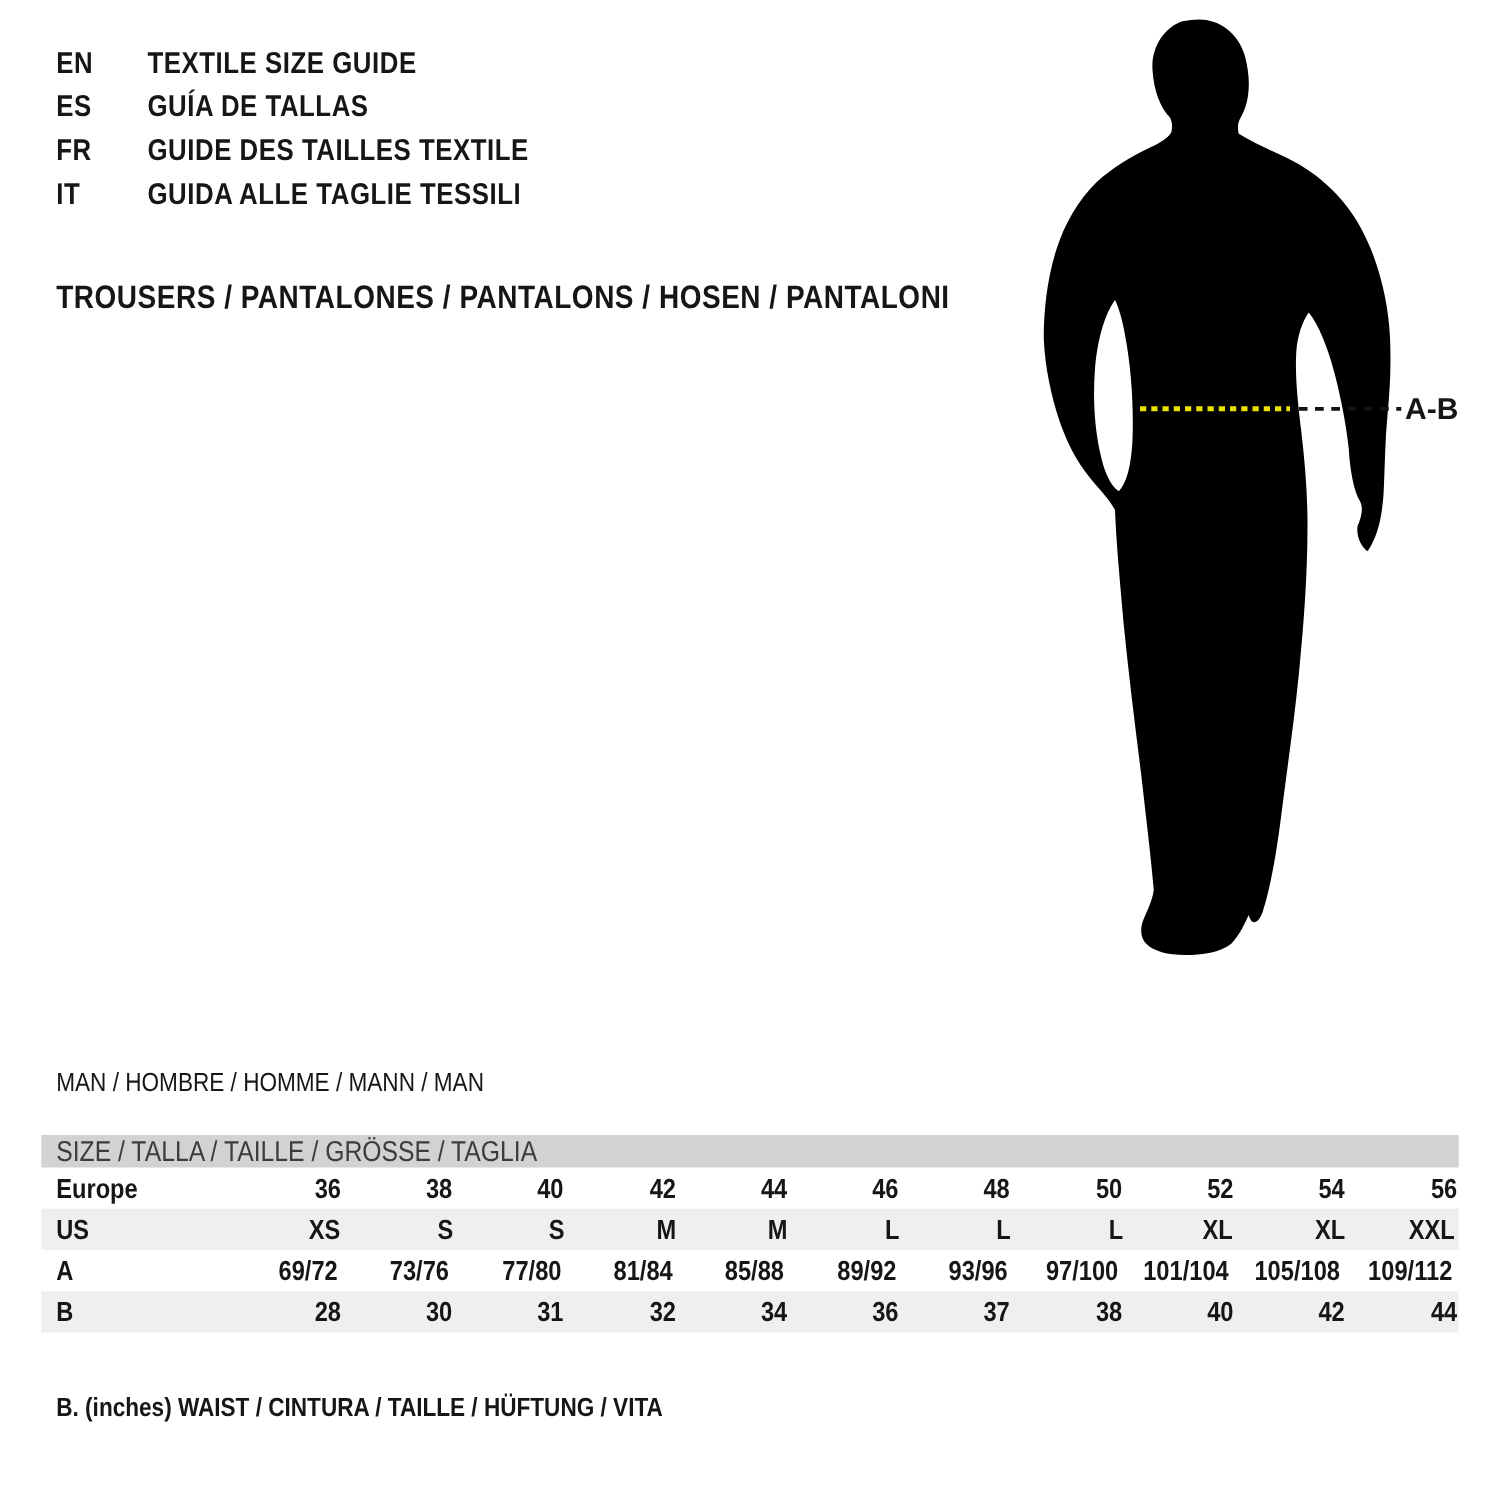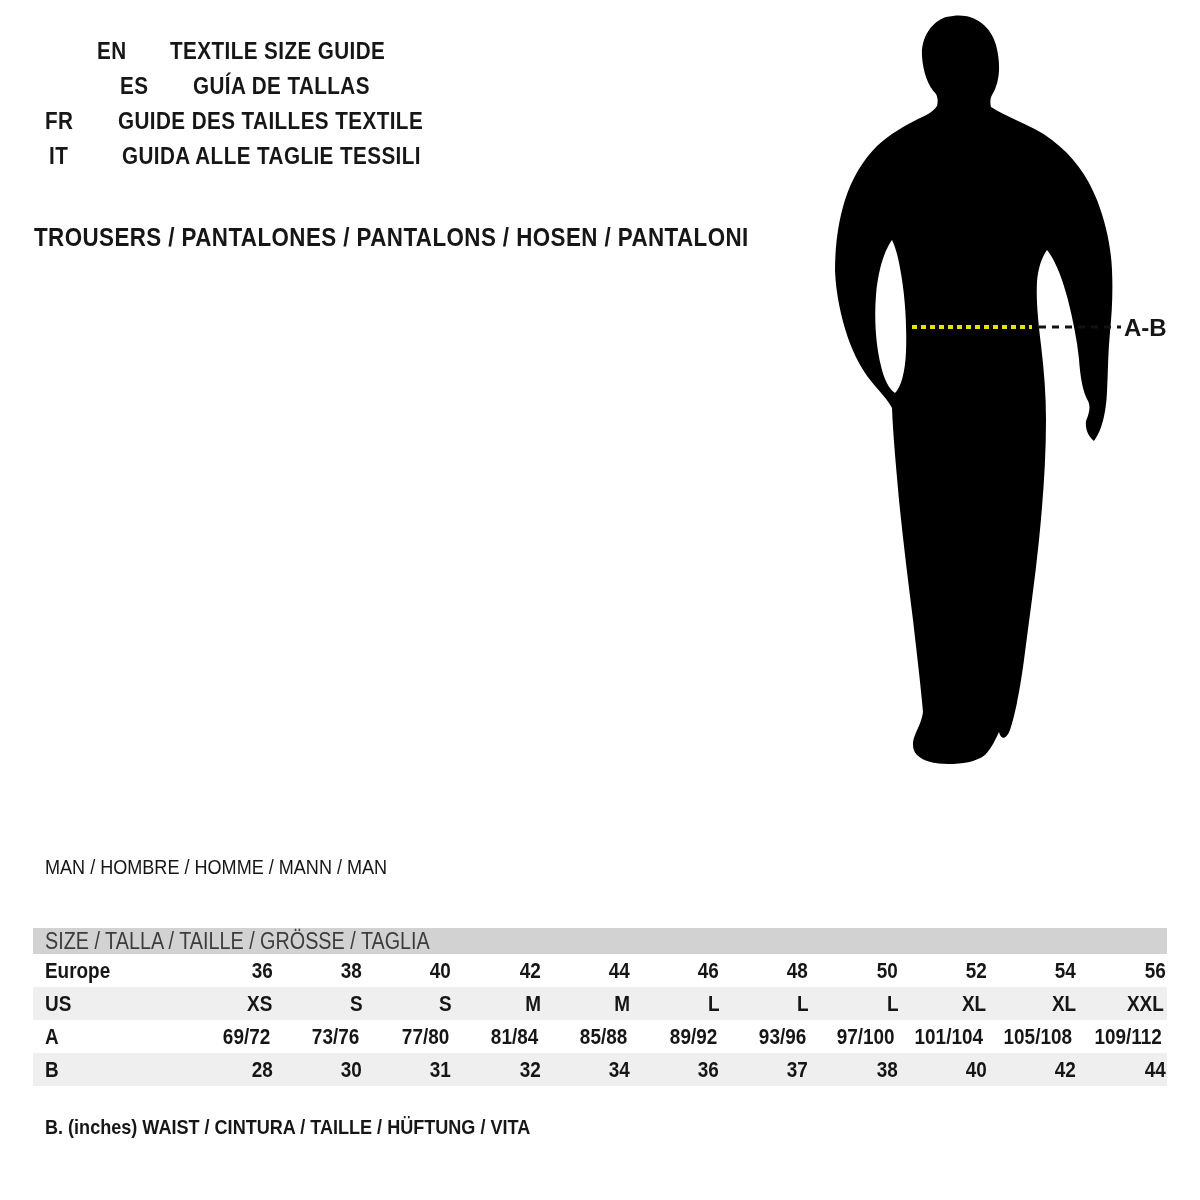--- a/index.html
+++ b/index.html
@@ -10,34 +10,34 @@
     background:#ffffff;
     font-family:"Liberation Sans", sans-serif;
     color:#161616;
     overflow:hidden;
   }
   .cond { display:inline-block; transform:scaleX(0.86); transform-origin:0 50%; white-space:nowrap; }
   .cond-c { display:inline-block; transform:scaleX(0.86); transform-origin:50% 50%; white-space:nowrap; }
 
   
   .lang-block { position:absolute; left:45px; top:33px; }
-  .lang-row { display:flex; height:35px; align-items:center; font-weight:bold; font-size:24px; letter-spacing:0.5px;justify-content:center; }
+  .lang-row { display:flex; height:35px; align-items:center; font-weight:bold; font-size:24px; letter-spacing:0.5px; }
   .lang-code { width:73px; }
   
-  .product-heading { position:absolute; left:34px; top:222px; font-weight:bold; font-size:26px; letter-spacing:0.5px; }
+  .product-heading { position:absolute; left:45px; top:222px; font-weight:bold; font-size:26px; letter-spacing:0.5px; }
 
   
   .figure-svg { position:absolute; left:0; top:0; width:1200px; height:1200px; }
   .ab-label { position:absolute; left:1124px; top:314px; font-weight:bold; font-size:24px; }
 
   
   .gender-heading { position:absolute; left:45px; top:855px; font-weight:normal; font-size:21px; }
 
   
-  .size-table { position:absolute; left:33px; top:908px; width:1134px; font-size:22px;margin-top:20px; }
+  .size-table { position:absolute; left:33px; top:908px; width:1134px; font-size:22px; }
   .t-header {
     height:26px; background:#d2d2d2; color:#3c3c3c;
     display:flex; align-items:center; padding-left:12px; font-size:23px;
   }
   .t-row {
     display:grid; grid-template-columns:152px repeat(11, 1fr);
     height:33px; align-items:center;font-weight:bold;
   }
   .t-row.alt { background:#efefef;gap:30px; }
   .t-label { padding-left:12px; }

